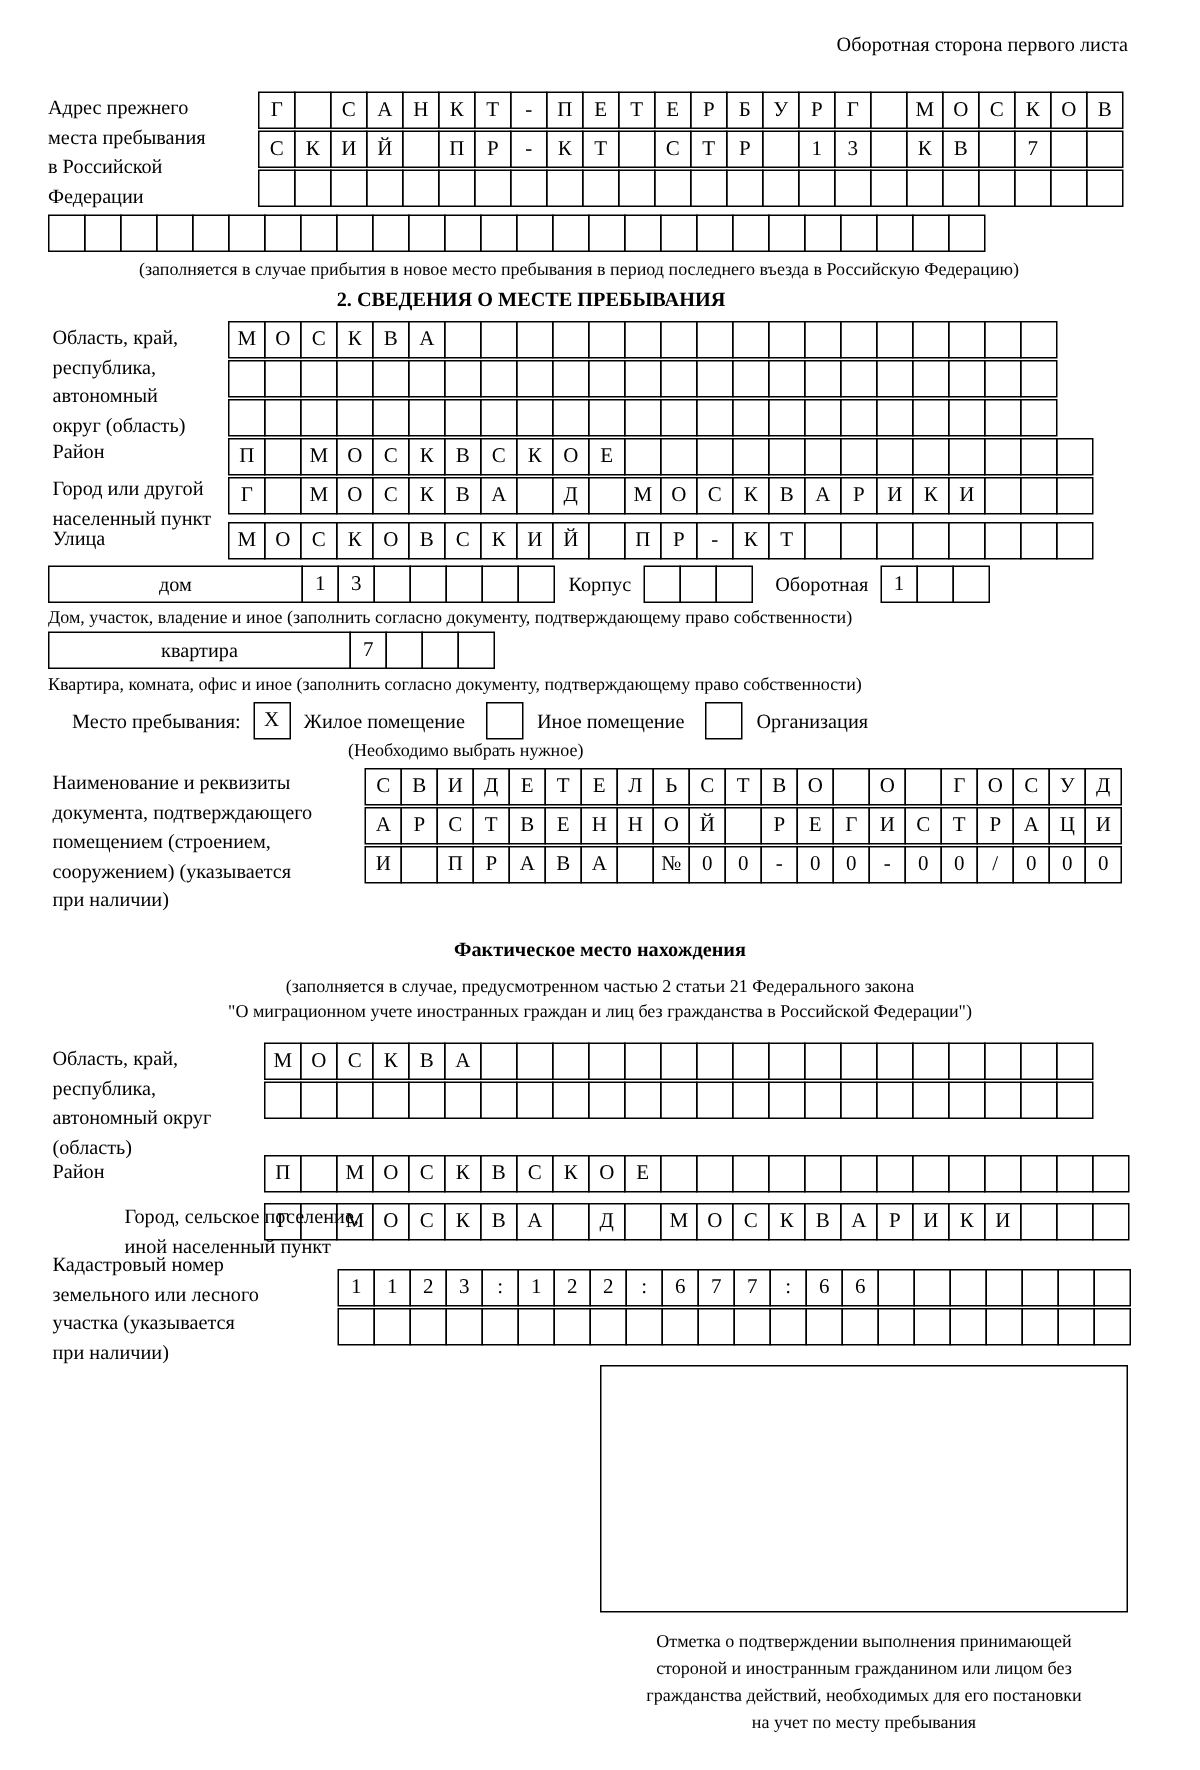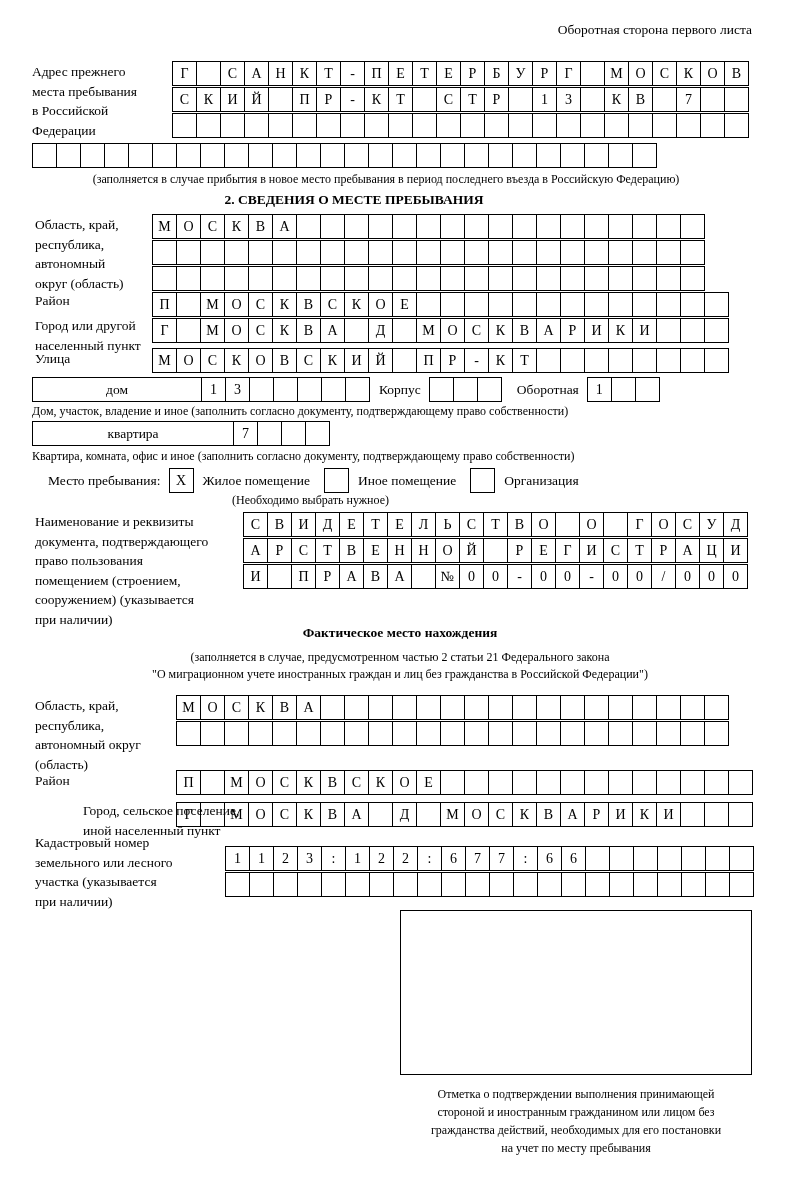--- a/index.html
+++ b/index.html
@@ -398,21 +398,20 @@
     <div class="cell" style="margin-left:14px;"></div>
     <div class="lbl" style="margin-left:10px;">Иное помещение</div>
     <div class="cell" style="margin-left:14px;"></div>
     <div class="lbl" style="margin-left:10px;">Организация</div>
   </div>
   <div class="row note" style="left:232px; top:493px;">(Необходимо выбрать нужное)</div>
 
   <div class="labelblock" style="left:35px; top:512px; width:210px;">
     <div>Наименование и реквизиты</div>
     <div>документа, подтверждающего</div>
-    <div>право пользования</div>
     <div>помещением (строением,</div>
     <div>сооружением) (указывается</div>
     <div>при наличии)</div>
   </div>
 
   <div class="row boxes" style="left:243px; top:512px;">
     <div class="cell">С</div>
     <div class="cell">В</div>
     <div class="cell">И</div>
     <div class="cell">Д</div>

